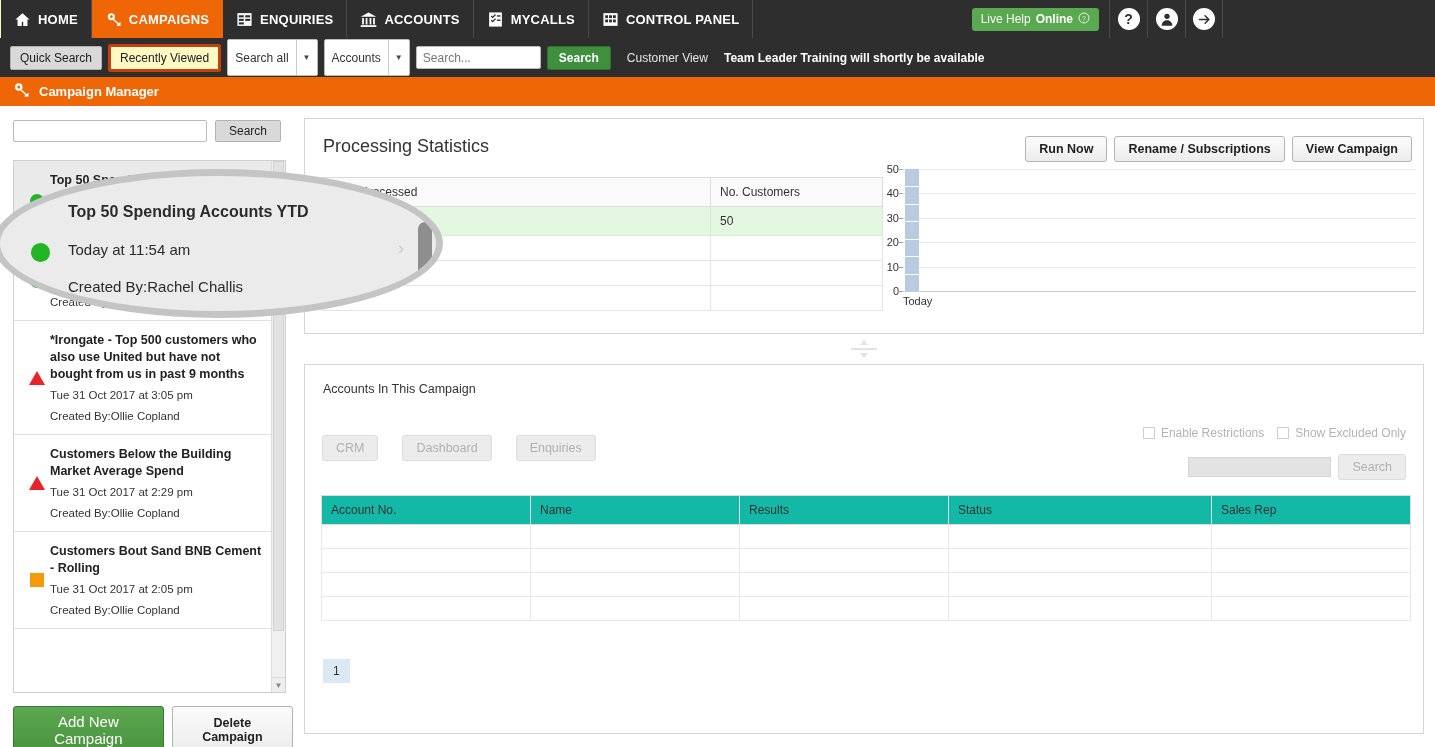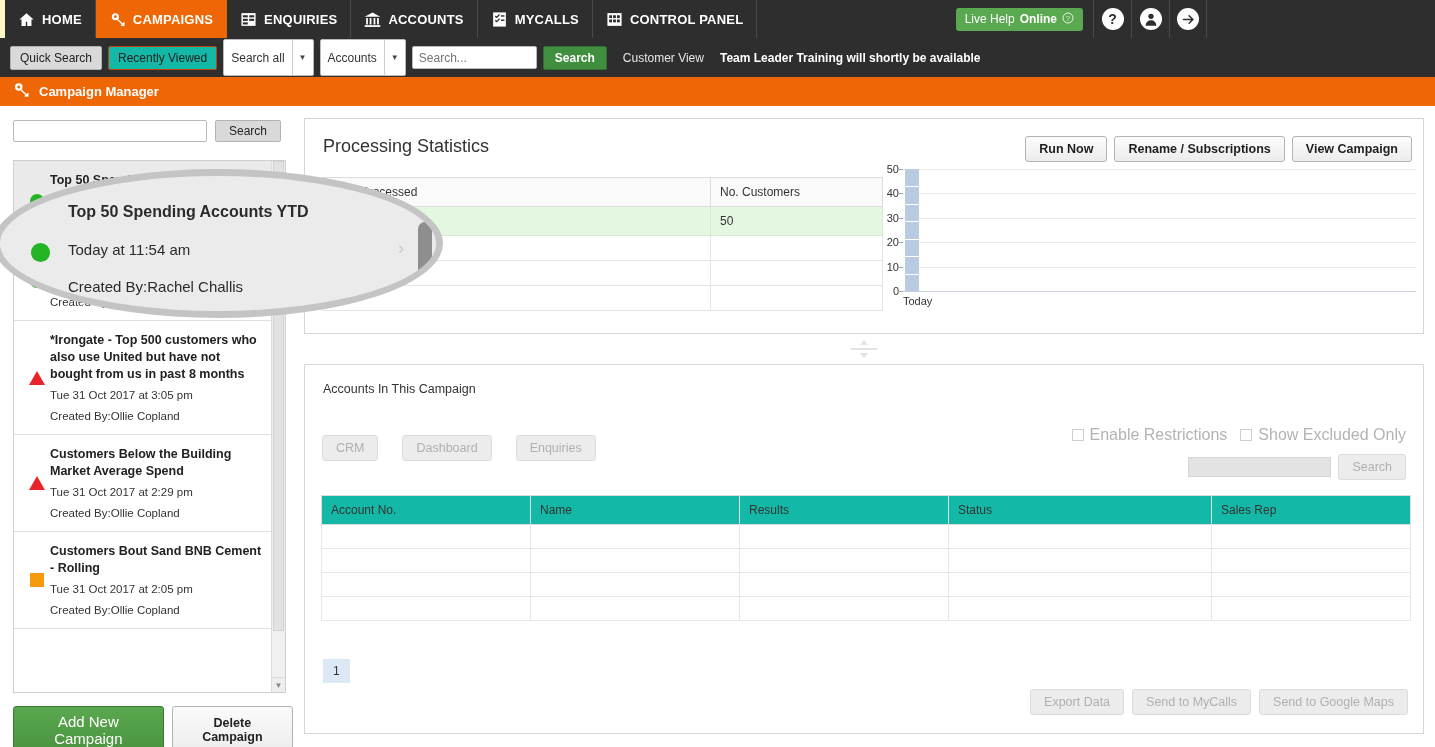--- a/index.html
+++ b/index.html
@@ -25,26 +25,26 @@
   }
   .nav-item {
     display: flex; align-items: center; gap: 7px;
     padding: 0 13px;
     color: #ffffff;
     font-size: 13px; font-weight: bold; letter-spacing: .2px;
     border-right: 1px solid #4a4a4a;
     cursor: pointer;
     white-space: nowrap;
   }
-  .nav-item:first-child { border-left: 5px solid #fef9c3; }
+  .nav-item:first-child { border-left: 1px solid #fef9c3; }
   .nav-item.active { background: #ee6605; border-right-color: #ee6605; }
   .nav-ico { width: 17px; height: 17px; display: block; }
 
   .nav-right {
-    position: absolute; right: 228px; top: 0; height: 38px;
+    position: absolute; right: 212px; top: 0; height: 38px;
     display: flex; align-items: center;
   }
   .live-help {
     background: #5aa84f; color: #fff; font-size: 12px;
     padding: 4px 9px; border-radius: 3px;
     display: flex; align-items: center; gap: 5px;
     margin-right: 10px; white-space: nowrap; cursor: pointer;
   }
   .live-help b { font-weight: bold; }
   .circ-ico {
@@ -76,21 +76,21 @@
   .search-strip {
     position: absolute; left: 0; top: 38px; width: 1207px; height: 39px;
     background: #2e2e2e;
     display: flex; align-items: center; padding-left: 10px; gap: 6px;
   }
   .btn-sq {
     background: #d9d9d9; border: 1px solid #b3b3b3; border-radius: 2px;
     font-size: 12px; color: #222; padding: 4px 9px; cursor: pointer;
     font-family: "Liberation Sans", sans-serif;
   }
-  .btn-white { background: #14b8a6; border: 1px solid #c2410c; text-align: right; }
+  .btn-white { background: #fef9c3; border: 3px solid #c2410c; text-align: right; }
   .combo {
     background: #fff; border: 1px solid #bbb; border-radius: 2px;
     display: flex; align-items: center; height: 37px; font-size: 12px; color: #333;
     cursor: pointer;
   }
   .combo span.lbl { padding: 0 7px; }
   .combo span.arw {
     border-left: 1px solid #ccc; padding: 0 6px; height: 100%;
     display: flex; align-items: center; font-size: 8px; color: #444;
   }
@@ -236,21 +236,21 @@
   .acct-btns { position: absolute; left: 17px; top: 70px; display: flex; gap: 24px; }
   .btn-dis {
     background: #ececec; border: 1px solid #dcdcdc; color: #b0b0b0;
     font-size: 12.5px; padding: 5px 13px; border-radius: 3px;
     font-family: "Liberation Sans", sans-serif; cursor: default;
   }
   .restrict-row {
     position: absolute; right: 17px; top: 61px;
     display: flex; align-items: center; gap: 13px;
   }
-  .chk-lbl { display: flex; align-items: center; gap: 6px; font-size: 16px; color: #b3b3b3; }
+  .chk-lbl { display: flex; align-items: center; gap: 6px; font-size: 12px; color: #b3b3b3; }
   .chk-box { width: 12px; height: 12px; border: 1px solid #cfcfcf; background: #fff; display: block; }
   .restrict-search { position: absolute; right: 17px; top: 89px; display: flex; gap: 7px; align-items: center; }
   .restrict-search .inp-dis {
     width: 143px; height: 20px; background: #e3e3e3; border: 1px solid #d6d6d6;
   }
 
   .acct-table {
     position: absolute; left: 16px; top: 130px; width: 1089px;
     border-collapse: collapse; table-layout: fixed;
   }
@@ -477,21 +477,21 @@
         <div class="camp-by">Created By:Hamish Halton</div>
       </div>
       <span class="camp-chev">›</span>
     </div>
 
     <div class="camp-item">
       <div class="camp-mark">
           <span class="tri-red"></span>
         </div>
       <div class="camp-body">
-        <div class="camp-name">*Irongate - Top 500 customers who also use United but have not bought from us in past 8 months</div>
+        <div class="camp-name">*Irongate - Top 500 customers who also use United but have not bought from us in past 9 months</div>
         <div class="camp-date">Tue 31 Oct 2017 at 3:05 pm</div>
         <div class="camp-by">Created By:Ollie Copland</div>
       </div>
       <span class="camp-chev">›</span>
     </div>
 
     <div class="camp-item">
       <div class="camp-mark">
           <span class="tri-red"></span>
         </div>
@@ -681,25 +681,20 @@
           <td>&nbsp;</td>
           <td>&nbsp;</td>
         </tr>
       </tbody>
   </table>
 
   <div class="pager">
     <span class="pg">1</span>
   </div>
 
-  <div class="bottom-btns">
-    <button class="btn-dis">Export Data</button>
-    <button class="btn-dis">Send to MyCalls</button>
-    <button class="btn-dis">Send to Google Maps</button>
-  </div>
 </div>
 
 <div class="callout">
   <div class="callout-inner">
     <div class="co-title">Top 50 Spending Accounts YTD</div>
     <div class="co-dot"></div>
     <div class="co-date">Today at 11:54 am</div>
     <div class="co-by">Created By:Rachel Challis</div>
     <div class="co-chev">›</div>
     <div class="co-scroll"></div>

